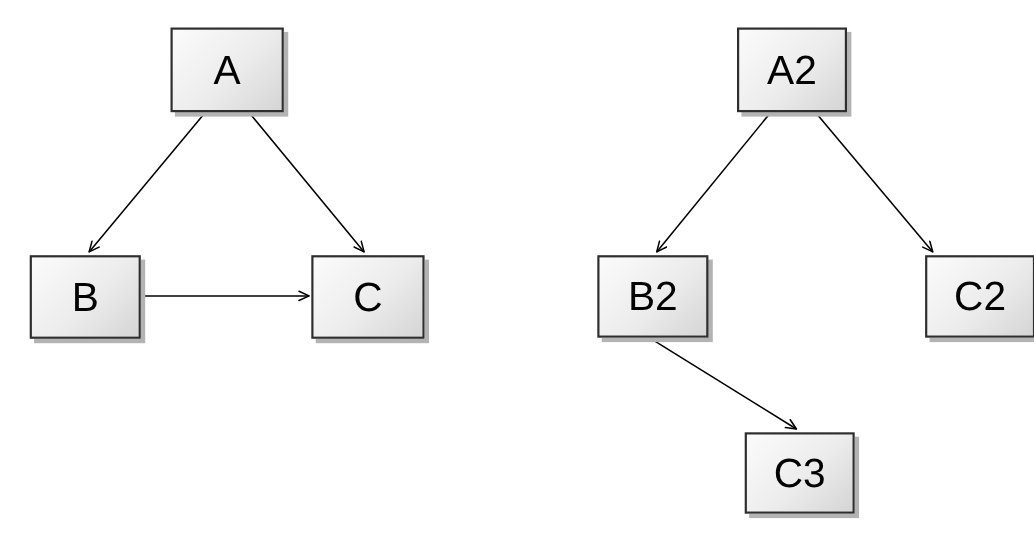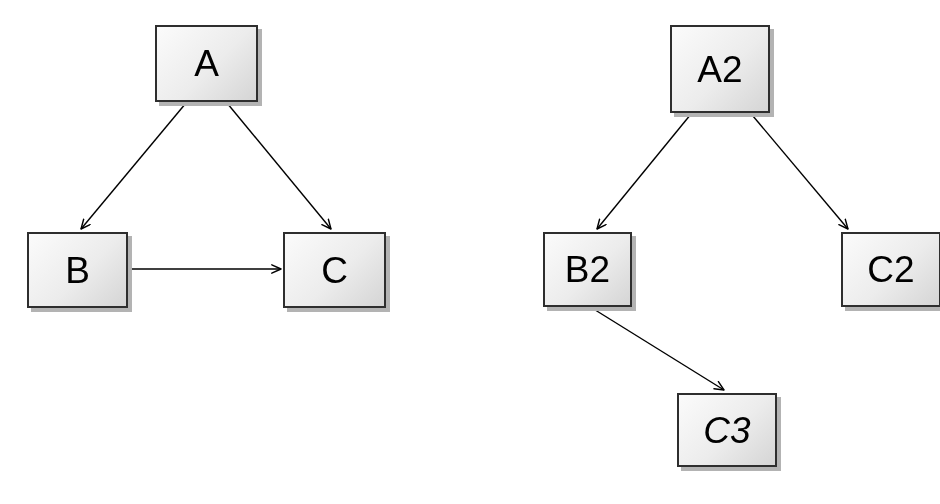--- a/index.html
+++ b/index.html
@@ -62,26 +62,26 @@
   <div id="node-layer">
       <div class="node" style="left: 155px; top: 25px; width: 103px; height: 77px;">
         <span class="node-label">A</span>
       </div>
       <div class="node" style="left: 27px; top: 232px; width: 101px; height: 76px;">
         <span class="node-label">B</span>
       </div>
       <div class="node" style="left: 283px; top: 232px; width: 103px; height: 76px;">
         <span class="node-label">C</span>
       </div>
-      <div class="node" style="left: 670px; top: 25px; width: 100px; height: 88px;">
+      <div class="node" style="left: 670px; top: 25px; width: 100px; height: 77px;">
         <span class="node-label">A2</span>
       </div>
-      <div class="node" style="left: 543px; top: 232px; width: 89px; height: 75px; text-align: right;">
+      <div class="node" style="left: 543px; top: 232px; width: 101px; height: 75px; text-align: right;">
         <span class="node-label">B2</span>
       </div>
       <div class="node" style="left: 800px; top: 232px; width: 100px; height: 75px; margin-left: 41px;">
         <span class="node-label">C2</span>
       </div>
-      <div class="node" style="left: 677px; top: 393px; width: 100px; height: 74px; font-style: italic;">
+      <div class="node" style="left: 677px; top: 393px; width: 100px; height: 74px;">
         <span class="node-label">C3</span>
       </div>
     </div>
 </div>
 
 </body></html>

